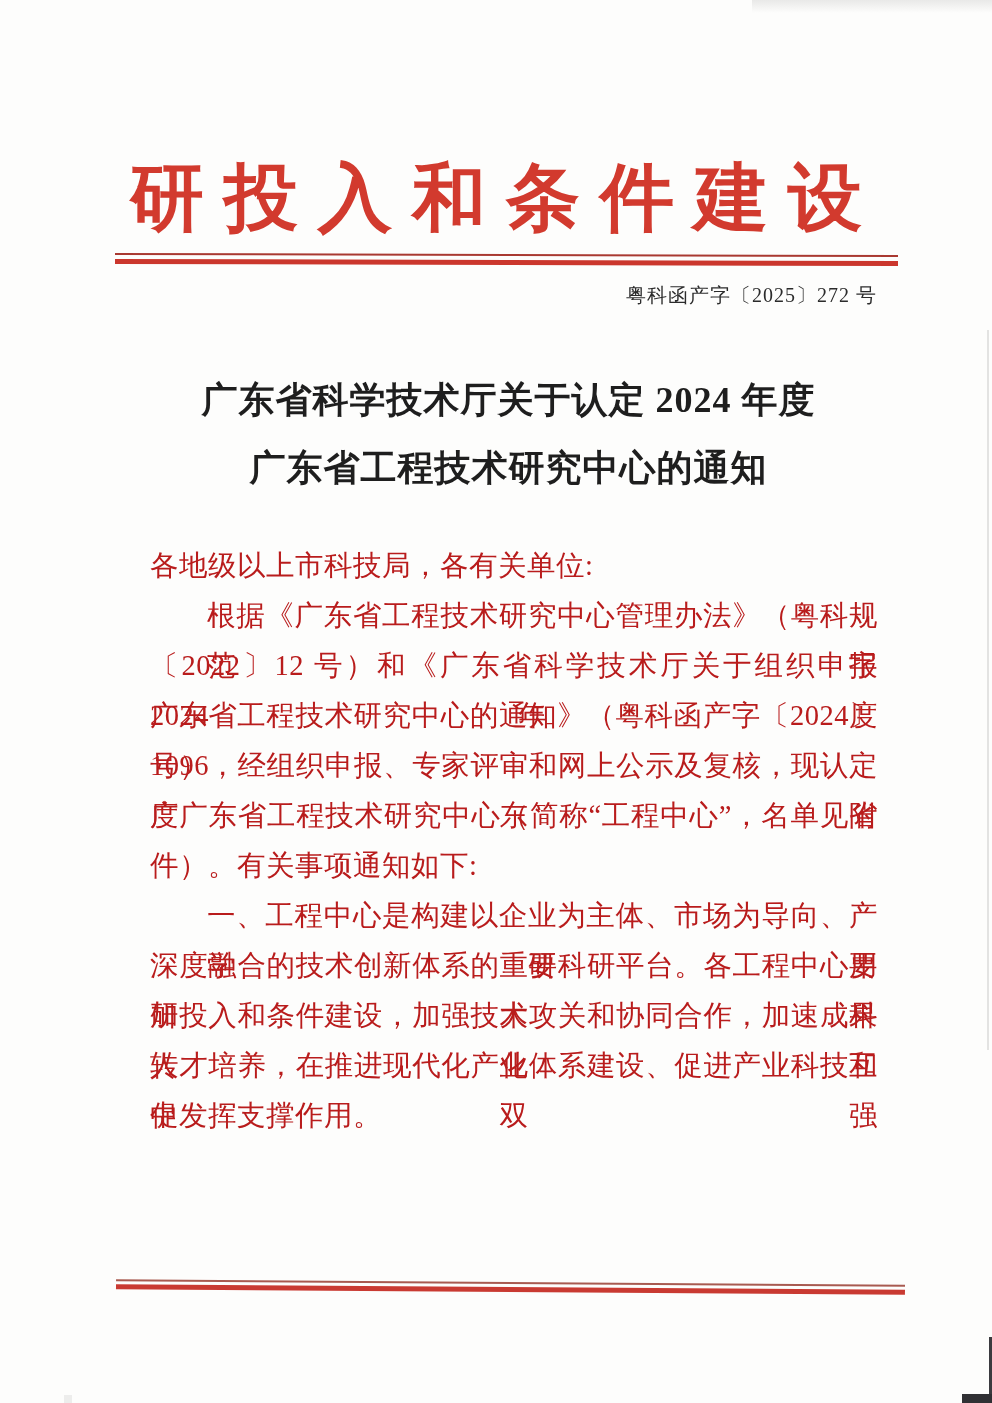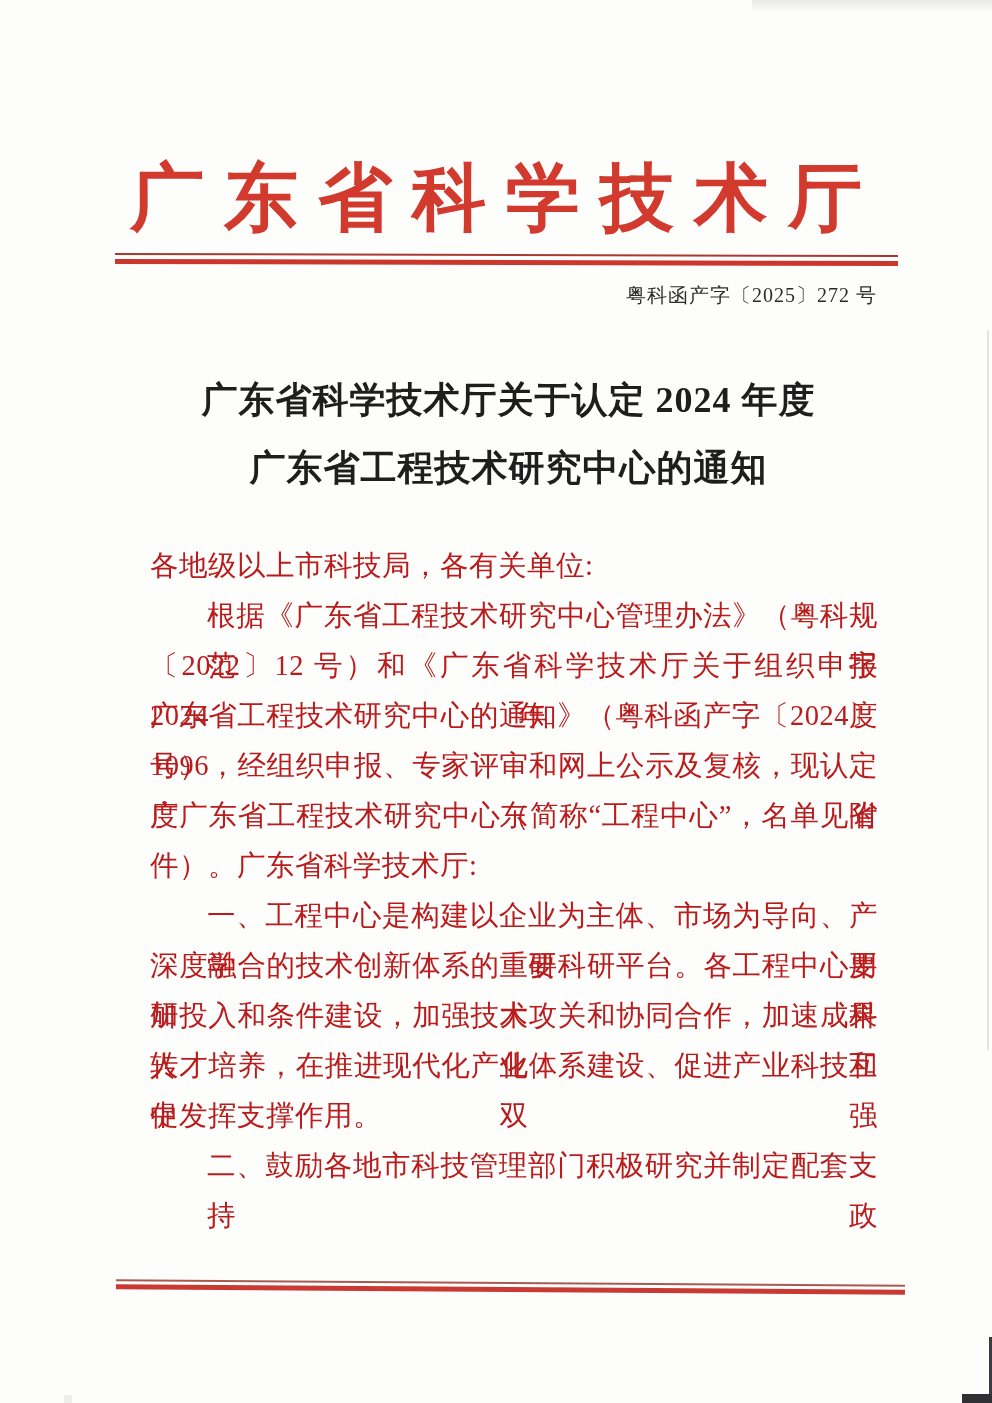--- a/index.html
+++ b/index.html
@@ -86,21 +86,21 @@
   .smudge-bottom-left{
     position:absolute;left:64px;bottom:0;width:8px;height:8px;
     background:#ededec;
   }
 </style>
 </head>
 <body>
 
 <div class="page">
 
-  <div class="letterhead-title">广东省科学技术厅</div>
+  <div class="letterhead-title">研投入和条件建设</div>
 
   <div class="head-rule">
     <div class="thin"></div>
     <div class="gap"></div>
     <div class="thick"></div>
   </div>
 
   <div class="doc-number">粤科函产字〔2025〕272 号</div>
 
   <div class="notice-title">
@@ -109,27 +109,26 @@
   </div>
 
   <div class="body-block">
     <div id="body-lines">
         <div class="bline">各地级以上市科技局，各有关单位:</div>
         <div class="bline ind fill">根据《广东省工程技术研究中心管理办法》（粤科规范字</div>
         <div class="bline fill">〔2022〕12 号）和《广东省科学技术厅关于组织申报 2024 年度</div>
         <div class="bline fill">广东省工程技术研究中心的通知》（粤科函产字〔2024〕1096</div>
         <div class="bline fill">号），经组织申报、专家评审和网上公示及复核，现认定广东省</div>
         <div class="bline fill">度广东省工程技术研究中心（简称“工程中心”，名单见附</div>
-        <div class="bline">件）。广东省科学技术厅:</div>
+        <div class="bline">件）。有关事项通知如下:</div>
         <div class="bline ind fill">一、工程中心是构建以企业为主体、市场为导向、产学研用</div>
         <div class="bline fill">深度融合的技术创新体系的重要科研平台。各工程中心要加大科</div>
         <div class="bline fill">研投入和条件建设，加强技术攻关和协同合作，加速成果转化和</div>
         <div class="bline fill">人才培养，在推进现代化产业体系建设、促进产业科技互促双强</div>
         <div class="bline">中发挥支撑作用。</div>
-        <div class="bline ind fill">二、鼓励各地市科技管理部门积极研究并制定配套支持政</div>
       </div>
   </div>
 
   <div class="foot-rule">
     <div class="thin"></div>
     <div class="gap"></div>
     <div class="thick"></div>
   </div>
 
   <div class="shade-top-right"></div>

